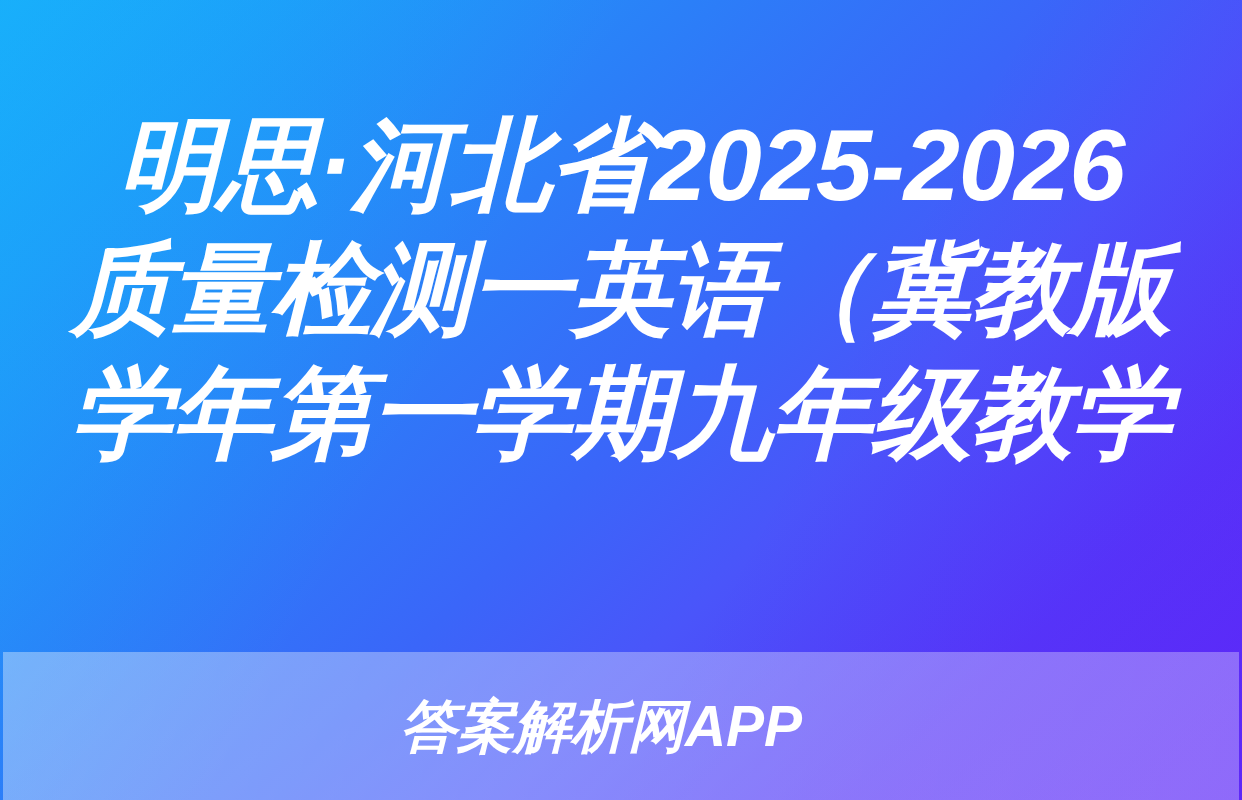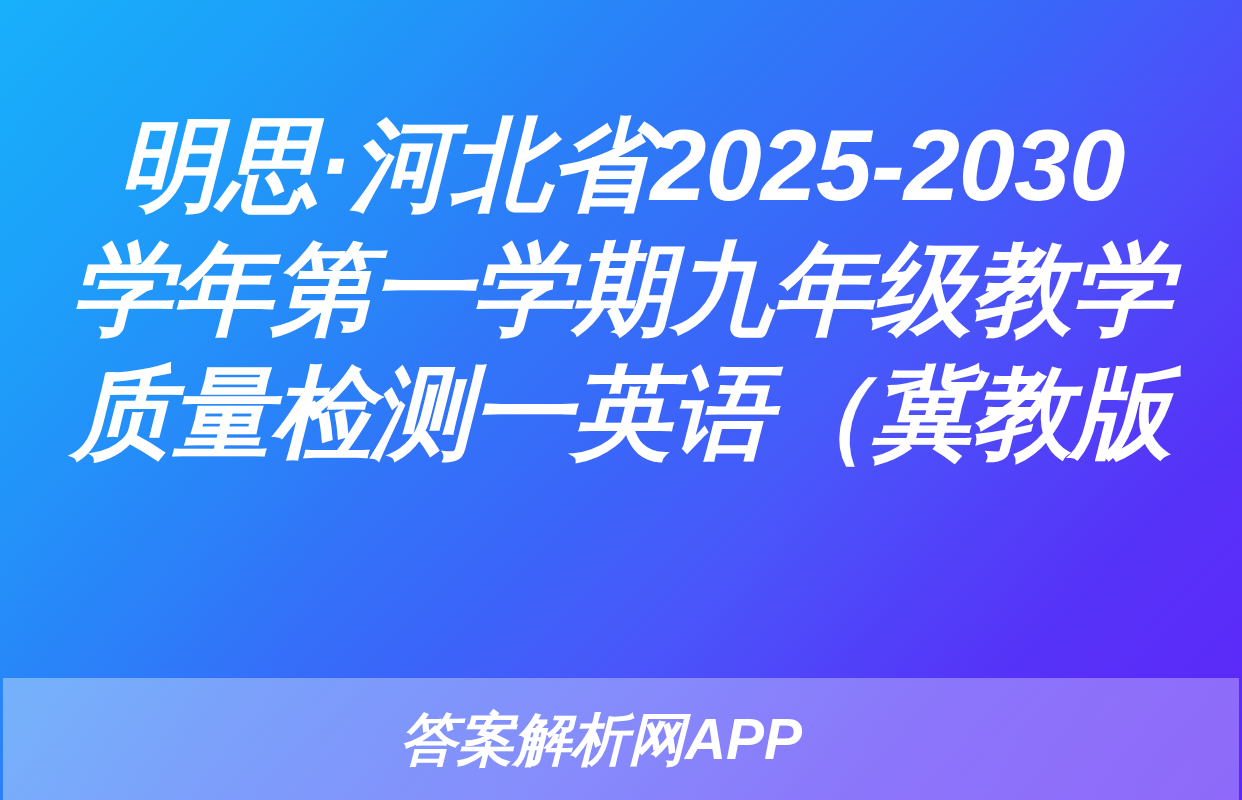--- a/index.html
+++ b/index.html
@@ -62,21 +62,21 @@
     white-space: nowrap;
     text-rendering: geometricPrecision;
   }
 
   
   .wm-band {
     position: absolute;
     left: 3px;
     right: 3px;
     bottom: 0;
-    height: 122px;
+    height: 148px;
     z-index: 4;
     background: linear-gradient(100deg,
                 rgba(255,255,255,0.36) 0%,
                 rgba(255,255,255,0.33) 45%,
                 rgba(255,255,255,0.31) 100%);
     display: flex;
     align-items: center;
     justify-content: center;
   }
   .wm-text {
@@ -89,22 +89,22 @@
     white-space: nowrap;
     transform: translateX(-20px);
   }
 </style>
 </head>
 <body>
 
 <div id="card">
 
   <div class="title-block">
-    <span class="title-line">明思·河北省2025-2030</span>
+    <span class="title-line">明思·河北省2025-2026</span>
+    <span class="title-line">质量检测一英语（冀教版</span>
     <span class="title-line">学年第一学期九年级教学</span>
-    <span class="title-line">质量检测一英语（冀教版</span>
   </div>
 
   <div class="wm-band">
     <span class="wm-text">答案解析网APP</span>
   </div>
 
 </div>
 
 </body></html>

